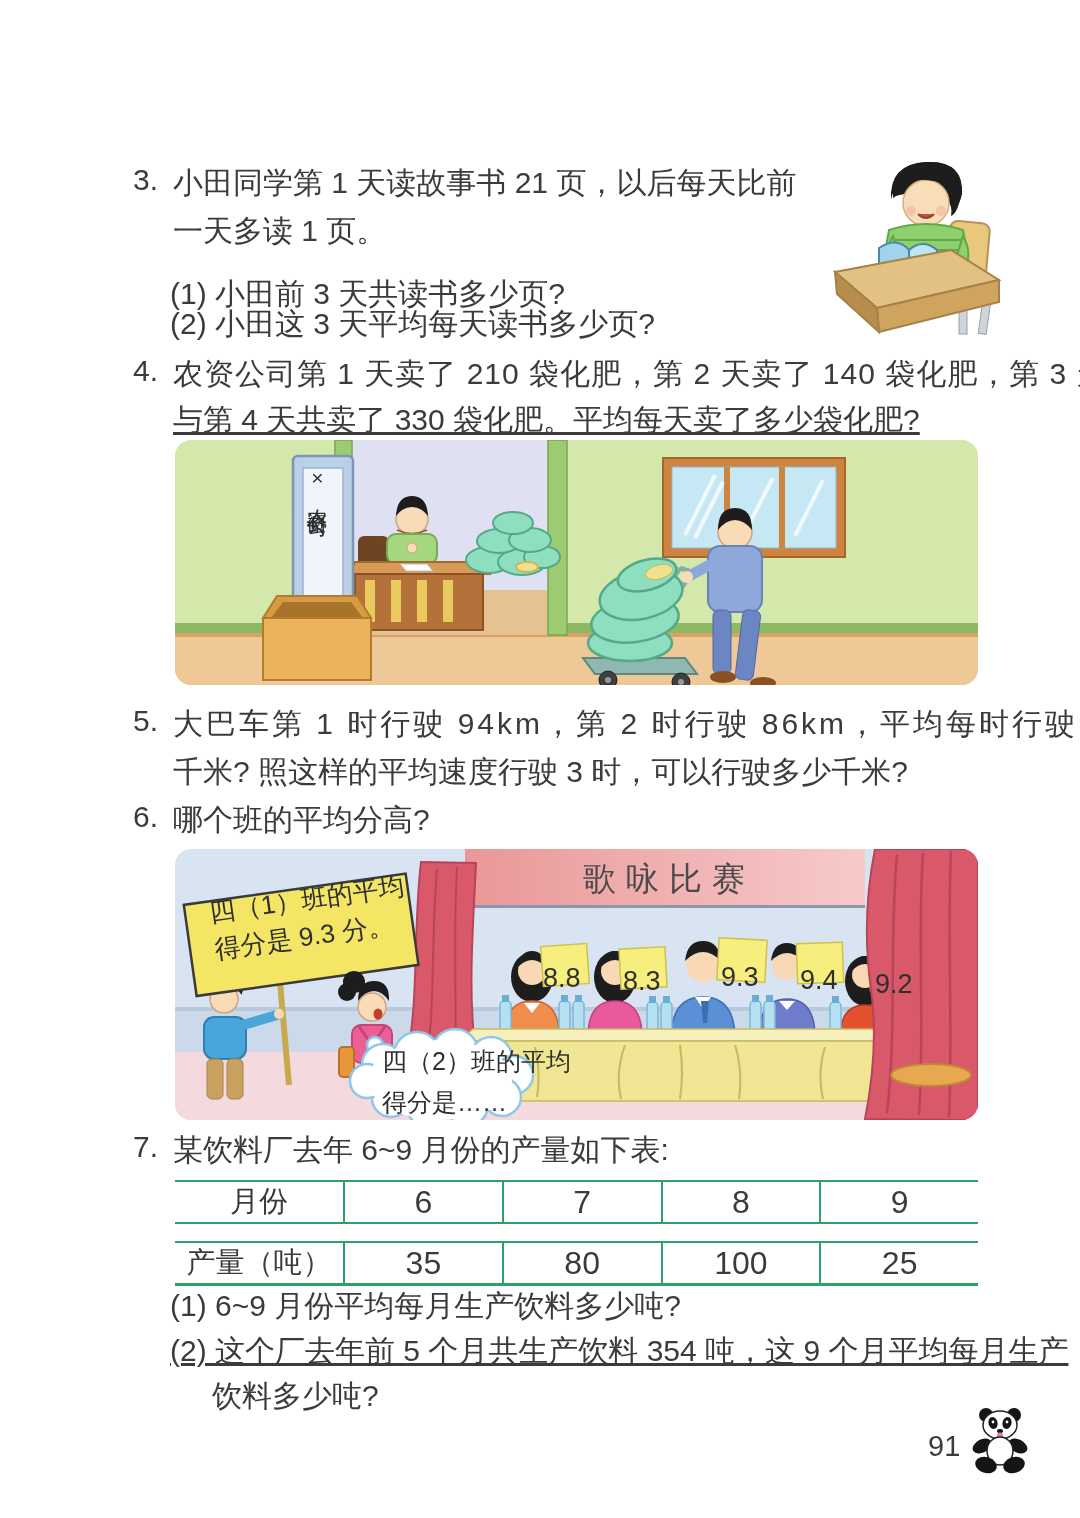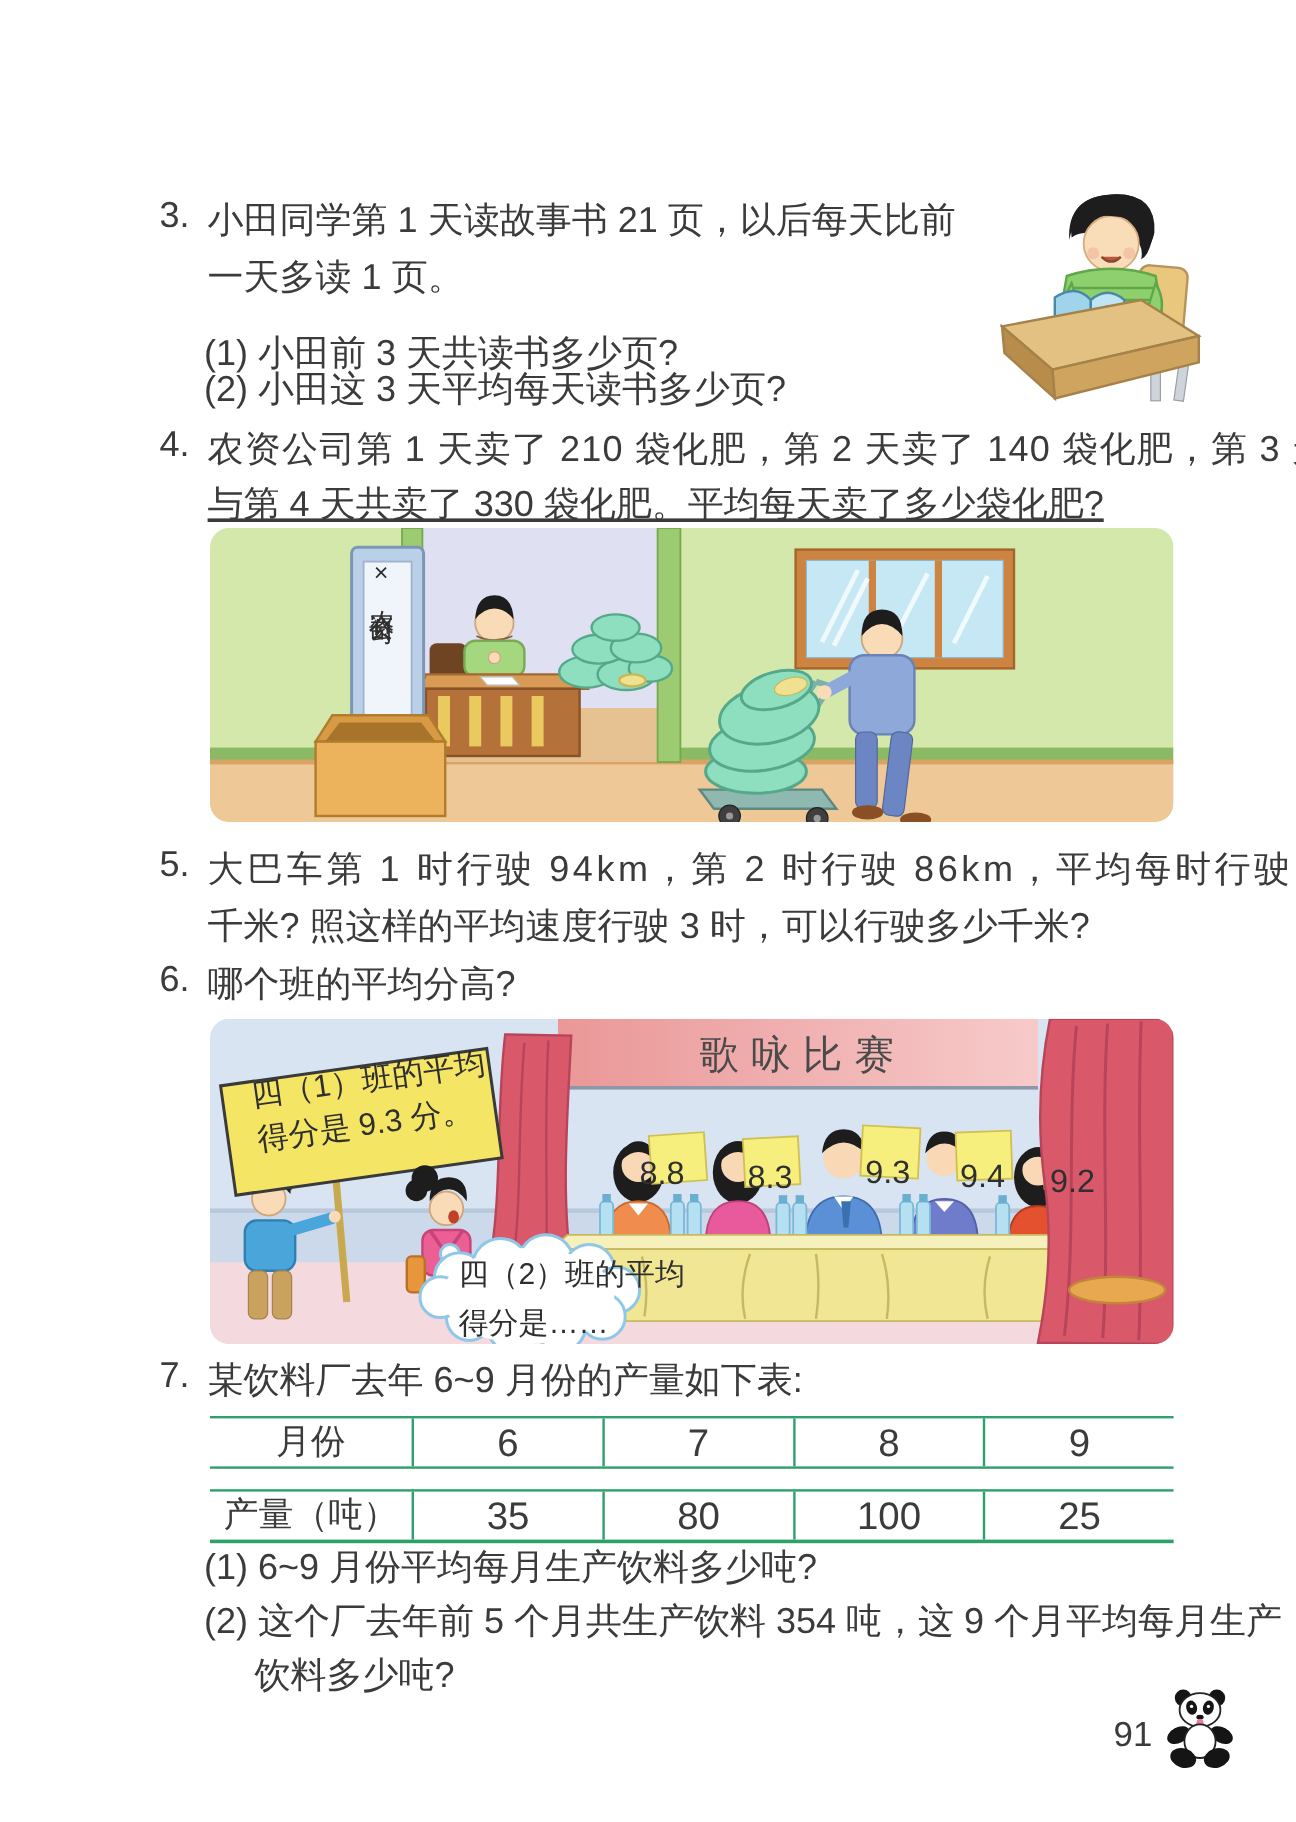--- a/index.html
+++ b/index.html
@@ -333,21 +333,21 @@
             <circle cx="192" cy="232" r="17"></circle>
         </g>
         <ellipse cx="265" cy="231" rx="72" ry="40" fill="#ffffff"></ellipse>
       </g>
     </svg>
     <div class="ov bannertext">歌咏比赛</div>
     <div class="signtext">
       <div>四（1）班的平均</div>
       <div>得分是 9.3 分。</div>
     </div>
-    <span class="score" style="left:358px;top:114px;">8.8</span>
+    <span class="score" style="left:368px;top:114px;">8.8</span>
     <span class="score" style="left:448px;top:117px;">8.3</span>
     <span class="score" style="left:546px;top:113px;">9.3</span>
     <span class="score" style="left:625px;top:116px;">9.4</span>
     <span class="score" style="left:700px;top:120px;">9.2</span>
     <div class="bubtext" style="left:207px;top:196px;">四（2）班的平均</div>
     <div class="bubtext" style="left:207px;top:237px;">得分是……</div>
   </div>
 
   <div class="line prob" style="left:133px;top:1130px;">
     <span class="pnum">7.</span>
@@ -365,21 +365,21 @@
     <div class="trow trow2">
       <div class="tcell thead">产量（吨）</div>
       <div class="tcell">35</div>
       <div class="tcell">80</div>
       <div class="tcell">100</div>
       <div class="tcell">25</div>
     </div>
   </div>
 
   <div class="line" style="left:170px;top:1286px;">(1) 6~9 月份平均每月生产饮料多少吨?</div>
-  <div class="line" style="left:170px;top:1331px;">(2) 这个厂去年前 5 个月共生产饮料 354 吨，这 9 个月平均每月生产</div>
+  <div class="line" style="left:170px;top:1331px;text-decoration:underline;">(2) 这个厂去年前 5 个月共生产饮料 354 吨，这 9 个月平均每月生产</div>
   <div class="line" style="left:212px;top:1376px;">饮料多少吨?</div>
 
   <div id="pagenum">91</div>
   <div style="position:absolute;left:972px;top:1406px;">
     <svg width="58" height="70" viewBox="0 0 58 70">
       <circle cx="14" cy="9" r="7" fill="#151515"></circle>
       <circle cx="42" cy="9" r="7" fill="#151515"></circle>
       <ellipse cx="28" cy="19" rx="17" ry="14" fill="#ffffff" stroke="#222" stroke-width="1.5"></ellipse>
       <ellipse cx="21" cy="17" rx="4.5" ry="6" fill="#151515" transform="rotate(-15 21 17)"></ellipse>
       <ellipse cx="35" cy="17" rx="4.5" ry="6" fill="#151515" transform="rotate(15 35 17)"></ellipse>

